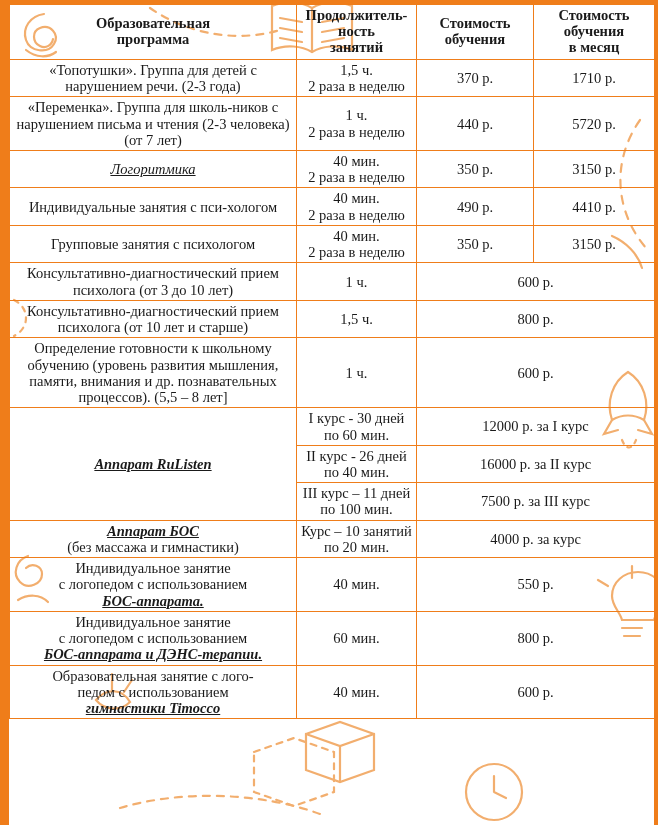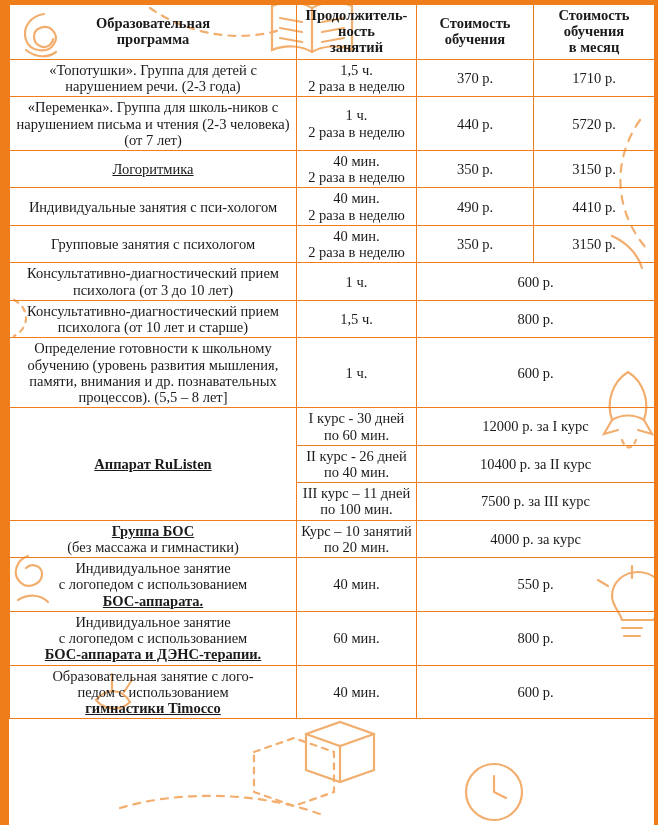--- a/index.html
+++ b/index.html
@@ -65,21 +65,21 @@
     padding: 3px 4px;
   }
   td.name {
     text-align: center;
   }
   td.name-left {
     text-align: left;
     padding-left: 4px;
     margin-left: 24px;
   }
-  .u { text-decoration: underline; }
+  .u { text-decoration: underline; font-style: italic; }
   .b { font-weight: bold; }
   .nowrapish { white-space: pre-line; }
   td.dur { font-size: 14.5px; margin-top: 24px; }
   td.price { font-size: 14.5px; }
 </style>
 </head>
 <body>
 
 <svg id="doodles" viewBox="0 0 658 825">
   <g fill="none" stroke="#f0a055" stroke-width="2.2" stroke-linecap="round" opacity="0.85">
@@ -208,31 +208,31 @@
 
     <tr>
       <td class="name" rowspan="3"><span class="b u">Аппарат RuListen</span></td>
       <td class="dur nowrapish">I курс - 30 дней
 по 60 мин.</td>
       <td class="price" colspan="2">12000 р. за I курс</td>
     </tr>
     <tr>
       <td class="dur nowrapish">II курс - 26 дней
 по 40 мин.</td>
-      <td class="price" colspan="2">10400 р. за II курс</td>
+      <td class="price" colspan="2">16000 р. за II курс</td>
     </tr>
     <tr>
       <td class="dur nowrapish">III курс – 11 дней
 по 100 мин.</td>
       <td class="price" colspan="2">7500 р. за III курс</td>
     </tr>
 
     <tr>
       <td class="name">
-        <div class="b u">Группа БОС</div>
+        <div class="b u">Аппарат БОС</div>
         <div>(без массажа и гимнастики)</div>
       </td>
       <td class="dur nowrapish">Курс – 10 занятий
 по 20 мин.</td>
       <td class="price" colspan="2">4000 р. за курс</td>
     </tr>
 
     <tr>
       <td class="name">
         <div>Индивидуальное занятие</div>

